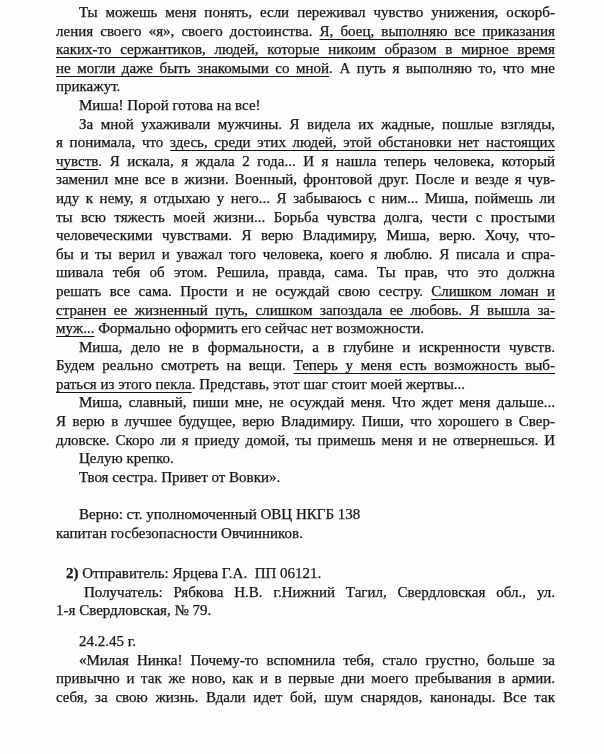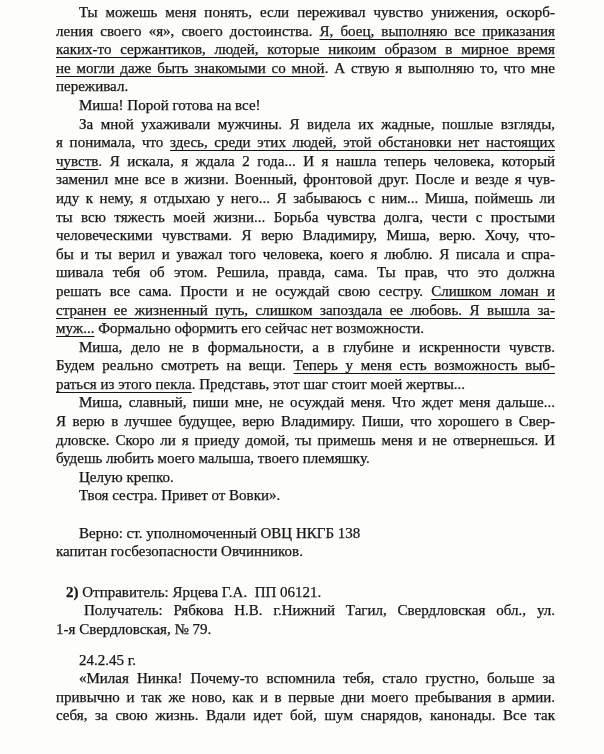--- a/index.html
+++ b/index.html
@@ -45,42 +45,41 @@
   .spacer { width: 100%; }
 </style>
 </head>
 <body>
 
 <div class="page" style="--paper: #fdfdfc; --ink: #161616;">
   <div class="page-text">
       <div class="line ind-md just"><span>Ты можешь меня понять, если переживал чувство унижения, оскорб-</span></div>
       <div class="line just"><span>ления своего «я», своего достоинства. </span><span class="u">Я, боец, выполняю все приказания</span></div>
       <div class="line just"><span class="u">каких-то сержантиков, людей, которые никоим образом в мирное время</span></div>
-      <div class="line just"><span class="u">не могли даже быть знакомыми со мной</span><span>. А ствую я выполняю то, что мне</span></div>
-      <div class="line"><span>переживал.</span></div>
+      <div class="line just"><span class="u">не могли даже быть знакомыми со мной</span><span>. А путь я выполняю то, что мне</span></div>
+      <div class="line"><span>прикажут.</span></div>
       <div class="line ind-md"><span>Миша! Порой готова на все!</span></div>
       <div class="line ind-md just"><span>За мной ухаживали мужчины. Я видела их жадные, пошлые взгляды,</span></div>
       <div class="line just"><span>я понимала, что </span><span class="u">здесь, среди этих людей, этой обстановки нет настоящих</span></div>
       <div class="line just"><span class="u">чувств</span><span>. Я искала, я ждала 2 года... И я нашла теперь человека, который</span></div>
       <div class="line just"><span>заменил мне все в жизни. Военный, фронтовой друг. После и везде я чув-</span></div>
       <div class="line just"><span>иду к нему, я отдыхаю у него... Я забываюсь с ним... Миша, поймешь ли</span></div>
       <div class="line just"><span>ты всю тяжесть моей жизни... Борьба чувства долга, чести с простыми</span></div>
       <div class="line just"><span>человеческими чувствами. Я верю Владимиру, Миша, верю. Хочу, что-</span></div>
       <div class="line just"><span>бы и ты верил и уважал того человека, коего я люблю. Я писала и спра-</span></div>
       <div class="line just"><span>шивала тебя об этом. Решила, правда, сама. Ты прав, что это должна</span></div>
       <div class="line just"><span>решать все сама. Прости и не осуждай свою сестру. </span><span class="u">Слишком ломан и</span></div>
       <div class="line just"><span class="u">странен ее жизненный путь, слишком запоздала ее любовь. Я вышла за-</span></div>
       <div class="line"><span class="u">муж...</span><span> Формально оформить его сейчас нет возможности.</span></div>
       <div class="line ind-md just"><span>Миша, дело не в формальности, а в глубине и искренности чувств.</span></div>
       <div class="line just"><span>Будем реально смотреть на вещи. </span><span class="u">Теперь у меня есть возможность выб-</span></div>
       <div class="line"><span class="u">раться из этого пекла</span><span>. Представь, этот шаг стоит моей жертвы...</span></div>
       <div class="line ind-md just"><span>Миша, славный, пиши мне, не осуждай меня. Что ждет меня дальше...</span></div>
       <div class="line just"><span>Я верю в лучшее будущее, верю Владимиру. Пиши, что хорошего в Свер-</span></div>
       <div class="line just"><span>дловске. Скоро ли я приеду домой, ты примешь меня и не отвернешься. И</span></div>
-      <div class="line"><span>будешь любить моего малыша, твоего племяшку.</span></div>
       <div class="line ind-md"><span>Целую крепко.</span></div>
       <div class="line ind-md"><span>Твоя сестра. Привет от Вовки».</span></div>
       <div class="spacer" style="height: 18.6px;"></div>
       <div class="line ind-md"><span>Верно: ст. уполномоченный ОВЦ НКГБ 138</span></div>
       <div class="line"><span>капитан госбезопасности Овчинников.</span></div>
       <div class="spacer" style="height: 22px;"></div>
       <div class="line ind-sm"><span class="b">2) </span><span>Отправитель: Ярцева Г.А.&nbsp; ПП 06121.</span></div>
       <div class="line ind-lg just"><span>Получатель: Рябкова Н.В. г.Нижний Тагил, Свердловская обл., ул.</span></div>
       <div class="line"><span>1-я Свердловская, № 79.</span></div>
       <div class="spacer" style="height: 12px;"></div>

